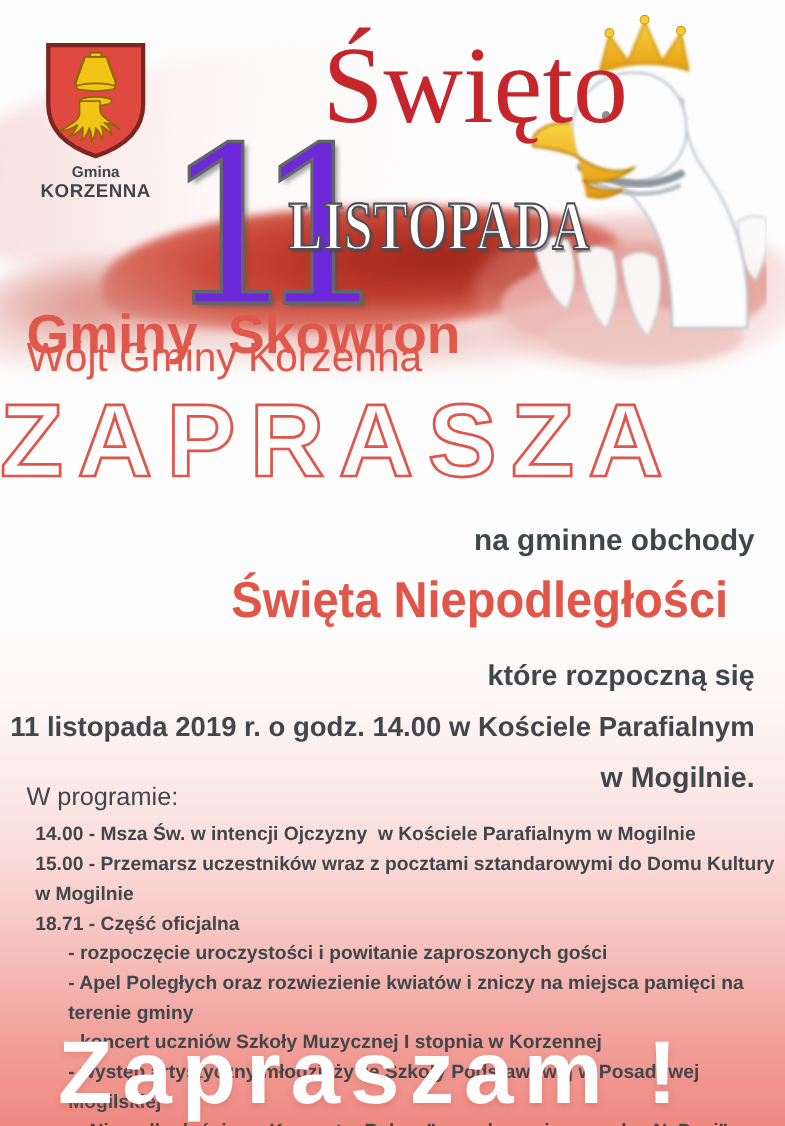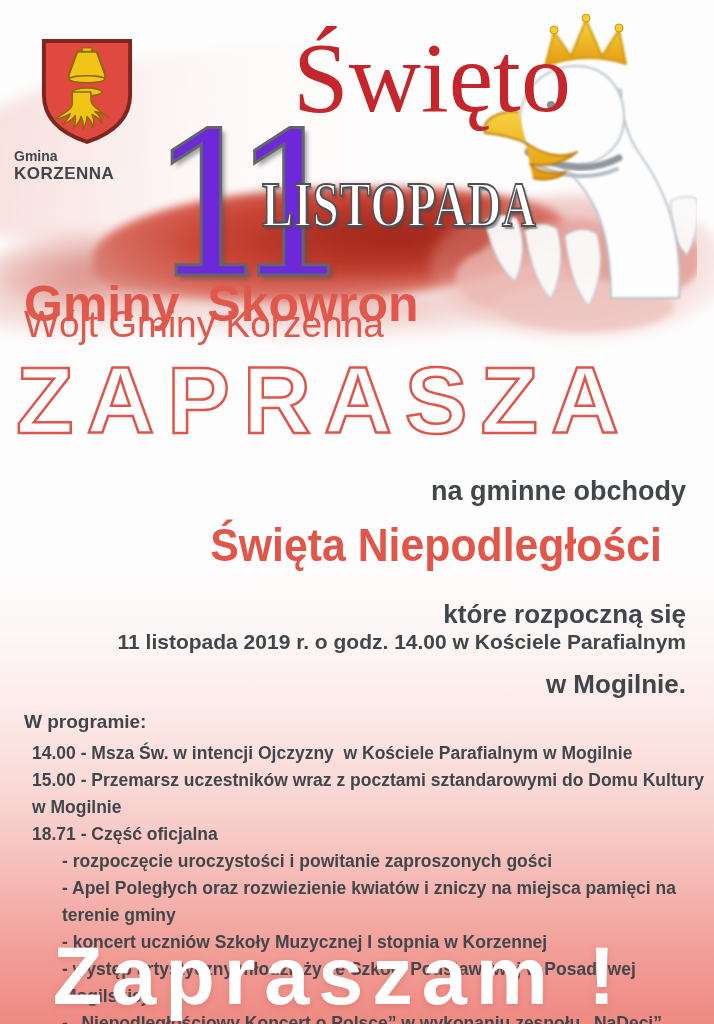--- a/index.html
+++ b/index.html
@@ -35,21 +35,21 @@
   .red-band-fade{position:absolute;left:120px;top:275px;width:430px;height:62px;z-index:2;
     background:radial-gradient(ellipse, rgba(214,120,110,.5), rgba(240,200,195,0) 85%);filter:blur(8px);border-radius:50%;}
   .right-pink-wash{position:absolute;left:430px;top:195px;width:300px;height:145px;z-index:2;
     background:radial-gradient(ellipse at 45% 40%, rgba(205,95,85,.55), rgba(231,166,158,.35) 55%, rgba(255,255,255,0) 88%);
     filter:blur(6px);border-radius:50%;}
 
   
   .eagle{position:absolute;left:425px;top:6px;width:272px;height:330px;z-index:3;}
 
   
-  .crest{position:absolute;left:14px;top:36px;width:146px;z-index:4;}
+  .crest{position:absolute;left:14px;top:36px;width:146px;z-index:4;text-align:center;}
   .crest svg{display:block;margin:0 auto;}
   .crest-line1{font-size:14px;font-weight:bold;color:var(--darkText,#41464b);margin-top:2px;}
   .crest-line2{font-size:17px;font-weight:bold;color:var(--darkText,#41464b);letter-spacing:.5px;}
 
   
   .title-line{position:absolute;z-index:4;font-family:"Liberation Serif",serif;color:var(--titleRed,#c5262c);line-height:1;width:714px;text-align:center;}
   .title-line1{top:28px;font-size:100px;padding-left:150px;}
   .title-line2{top:87px;font-size:88px;}
   .date-number{position:absolute;left:148px;top:108px;z-index:4;font-family:"DejaVu Serif",serif;
     font-size:198px;line-height:1;color:#6d28d9;letter-spacing:-.22em;
@@ -57,35 +57,35 @@
   .date-month{position:absolute;left:262px;top:174px;z-index:4;font-family:"Liberation Serif",serif;font-weight:bold;
     font-size:63px;line-height:1;color:#ffffff;letter-spacing:1px;transform:scaleX(.74);transform-origin:left top;
     -webkit-text-stroke:2px #4e5257;text-shadow:3px 3px 2px rgba(70,70,76,.55);}
 
   
   .host-name{position:absolute;left:24px;top:279px;z-index:4;font-size:50px;font-weight:bold;
     color:var(--salmon,#e0584c);line-height:1;white-space:pre;}
   .host-role{position:absolute;left:24px;top:306px;z-index:4;font-size:37px;font-weight:normal;
     color:var(--salmon,#e0584c);line-height:1;}
   .host-invites{position:absolute;left:0;top:354px;width:598px;z-index:4;text-align:center;
-    font-size:94px;font-weight:bold;line-height:1;letter-spacing:13px;color:#fffdfd;padding-left:16px;
+    font-size:94px;font-weight:bold;line-height:1;letter-spacing:13px;color:#fffdfd;
     -webkit-text-stroke:2.5px var(--outlineRed,#df574c);}
 
   
   .event{position:absolute;left:0;top:476px;width:686px;z-index:4;text-align:right;color:var(--darkText,#41464b);}
   .event-intro{font-size:27px;font-weight:bold;margin-bottom:11px;}
   .event-title{font-size:46px;font-weight:bold;color:var(--eventRed,#e2564a);margin-bottom:27px;
     transform:scaleX(.93);transform-origin:center;}
-  .event-start{font-size:26px;font-weight:bold;}
-  .event-details{font-size:21px;font-weight:bold;margin-bottom:15px;white-space:pre-wrap;}
+  .event-start{font-size:26px;font-weight:bold;margin-bottom:17px;}
+  .event-details{font-size:25px;font-weight:bold;margin-bottom:15px;white-space:pre-wrap;}
   .event-place{font-size:26px;font-weight:bold;}
 
   
   .program{position:absolute;left:24px;top:711px;width:682px;z-index:4;color:var(--darkText,#41464b);}
-  .program-heading{font-size:19px;font-weight:bold;margin-bottom:7px;}
+  .program-heading{font-size:23px;font-weight:normal;margin-bottom:7px;}
   .program-item{font-size:17.5px;font-weight:bold;line-height:27px;padding-left:8px;white-space:pre-wrap;}
   .program-subitem{font-size:17.5px;font-weight:bold;line-height:27px;padding-left:38px;white-space:pre-wrap;}
 
   
   .closing{position:absolute;left:0;top:936px;width:677px;z-index:4;text-align:center;color:#ffffff;
     font-size:81px;font-weight:bold;letter-spacing:9px;line-height:1;
     text-shadow:0 2px 6px rgba(199,92,84,.35);}
 </style>
 </head>
 <body>

